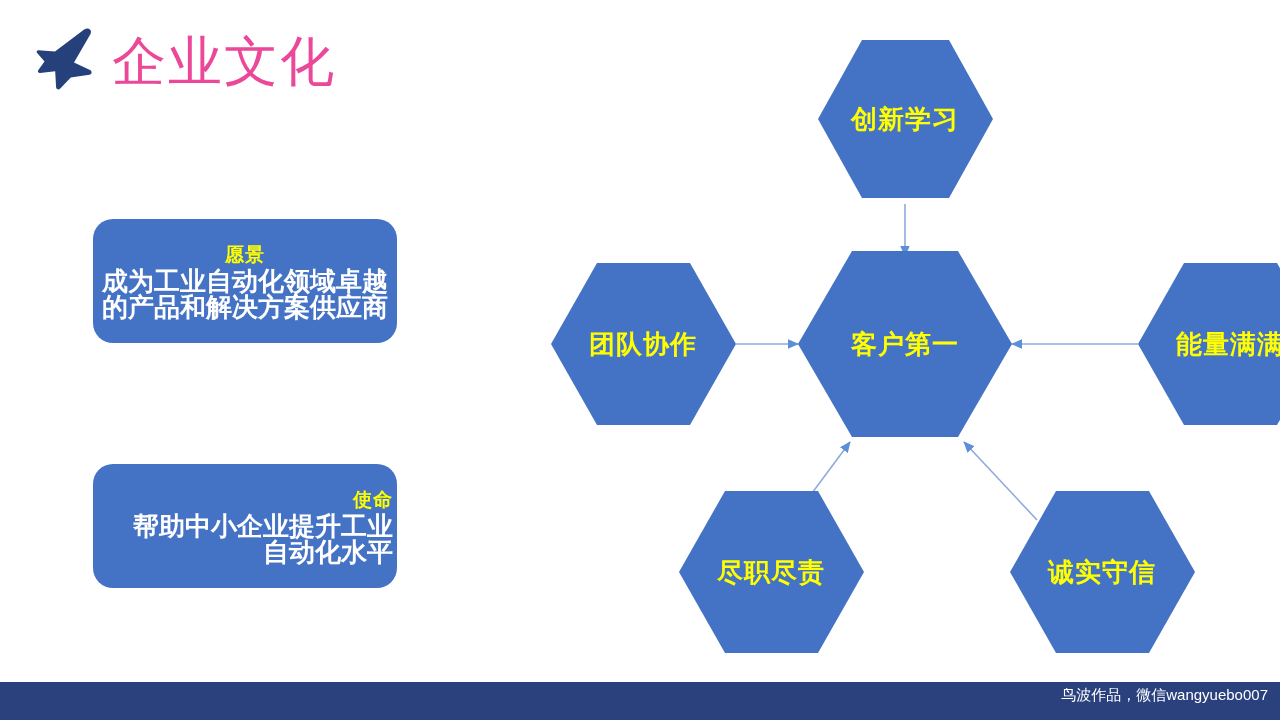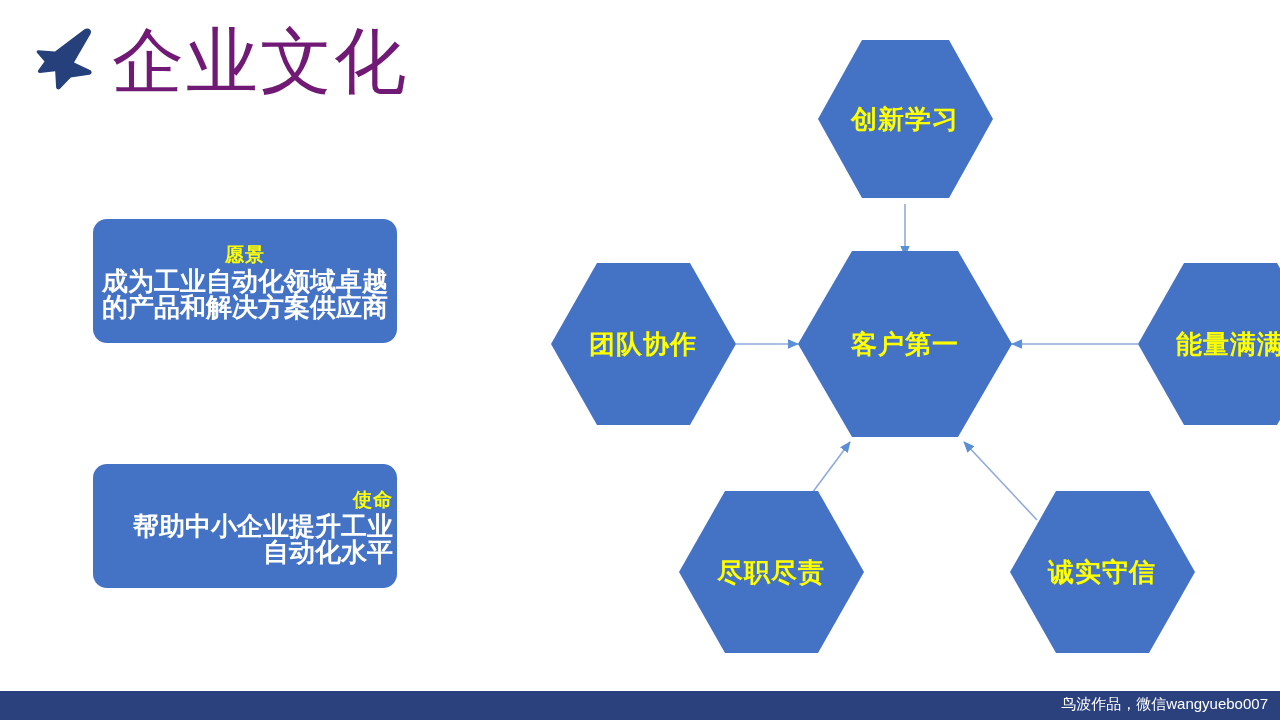--- a/index.html
+++ b/index.html
@@ -33,33 +33,33 @@
     position: absolute;
     left: 22px;
     top: 26px;
     width: 76px;
     height: 66px;
   }
   #page-title {
     position: absolute;
     left: 112px;
     top: 24px;
-    font-size: 72px;
+    font-size: 54px;
     line-height: 74px;
     letter-spacing: 2px;
-    color: #701a75;
+    color: #ec4899;
     font-weight: 400;
     white-space: nowrap;
   }
 
   
   .info-card {
     position: absolute;
     background: #4472C4;
-    border-radius: 14px;
+    border-radius: 20px;
     box-sizing: border-box;
     color: #ffffff;
     text-align: center;
     padding: 10px 4px 10px 4px;
     display: flex;
     flex-direction: column;
     justify-content: center;
   }
   #card-vision {
     left: 93px;
@@ -121,21 +121,21 @@
     stroke-width: 1.6;
     fill: none;
   }
 
   
   #footer-bar {
     position: absolute;
     left: 0;
     bottom: 0;
     width: 1280px;
-    height: 29px;
+    height: 38px;
     background: #2A417D;
   }
   #footer-text {
     position: absolute;
     right: 12px;
     top: 0;
     height: 26px;
     line-height: 26px;
     color: #ffffff;
     font-size: 15px;

